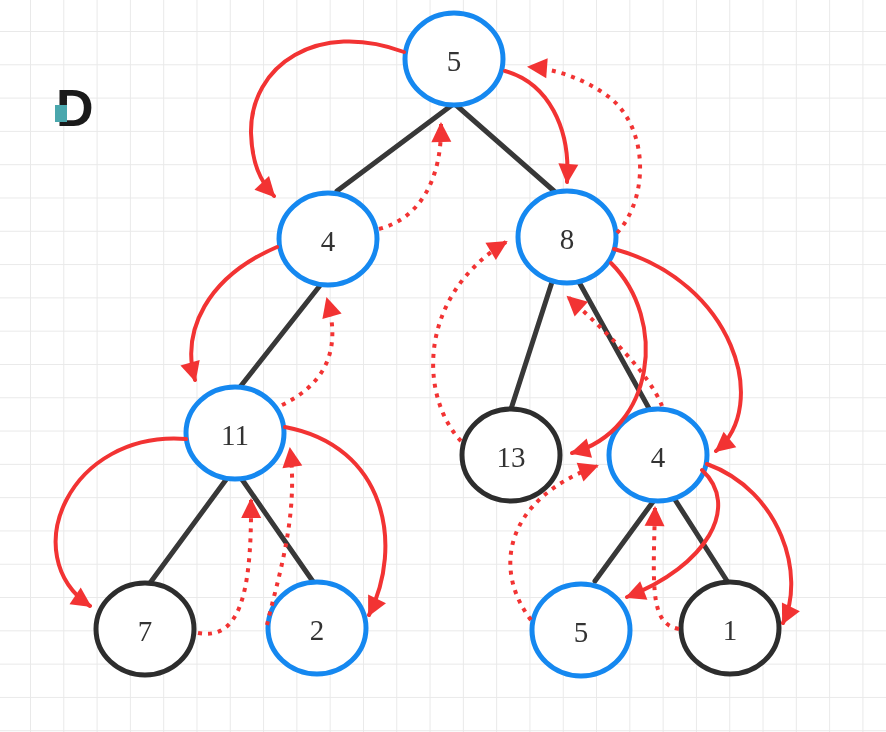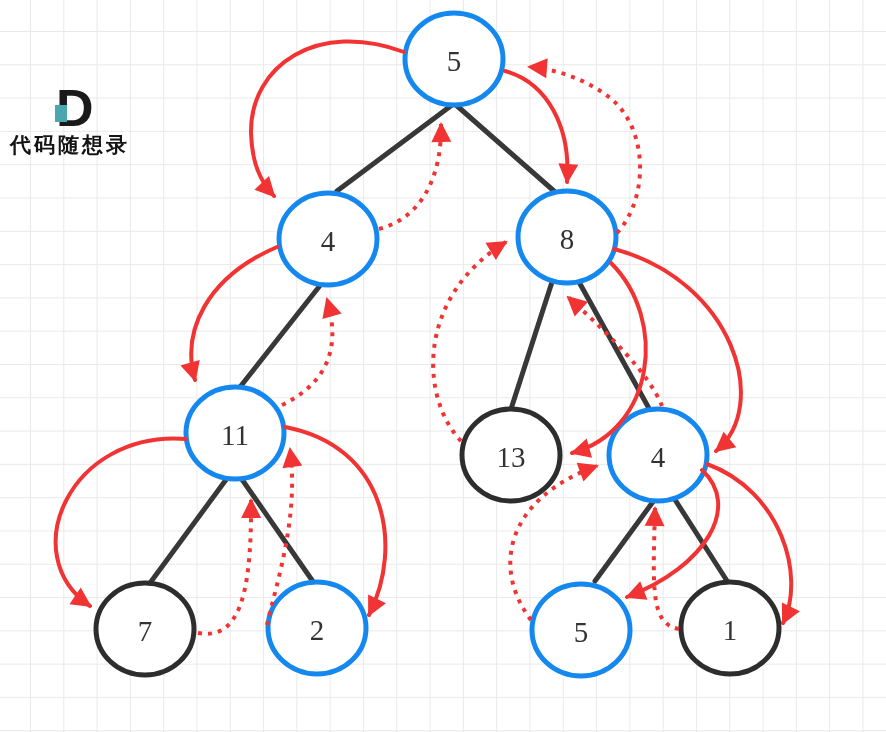--- a/index.html
+++ b/index.html
@@ -93,16 +93,15 @@
         <path d="M 707 464 C 781 491 806 576 783 623" fill="none" stroke="#f23333" stroke-width="4" marker-end="url(#arrowhead)" stroke-linecap="round"></path>
         <path d="M 679 629 C 650 624 653 589 655 508" fill="none" stroke="#f23333" stroke-width="4" marker-end="url(#arrowhead)" stroke-dasharray="4 6" stroke-linecap="butt"></path>
       </g>
   </svg>
 
   <div class="logo">
     <div class="logo-mark">
       <span class="logo-accent"></span>
       <span class="logo-letter">D</span>
     </div>
-    <div class="logo-text">代码随想录</div>
   </div>
 
 </div>
 
 </body></html>

